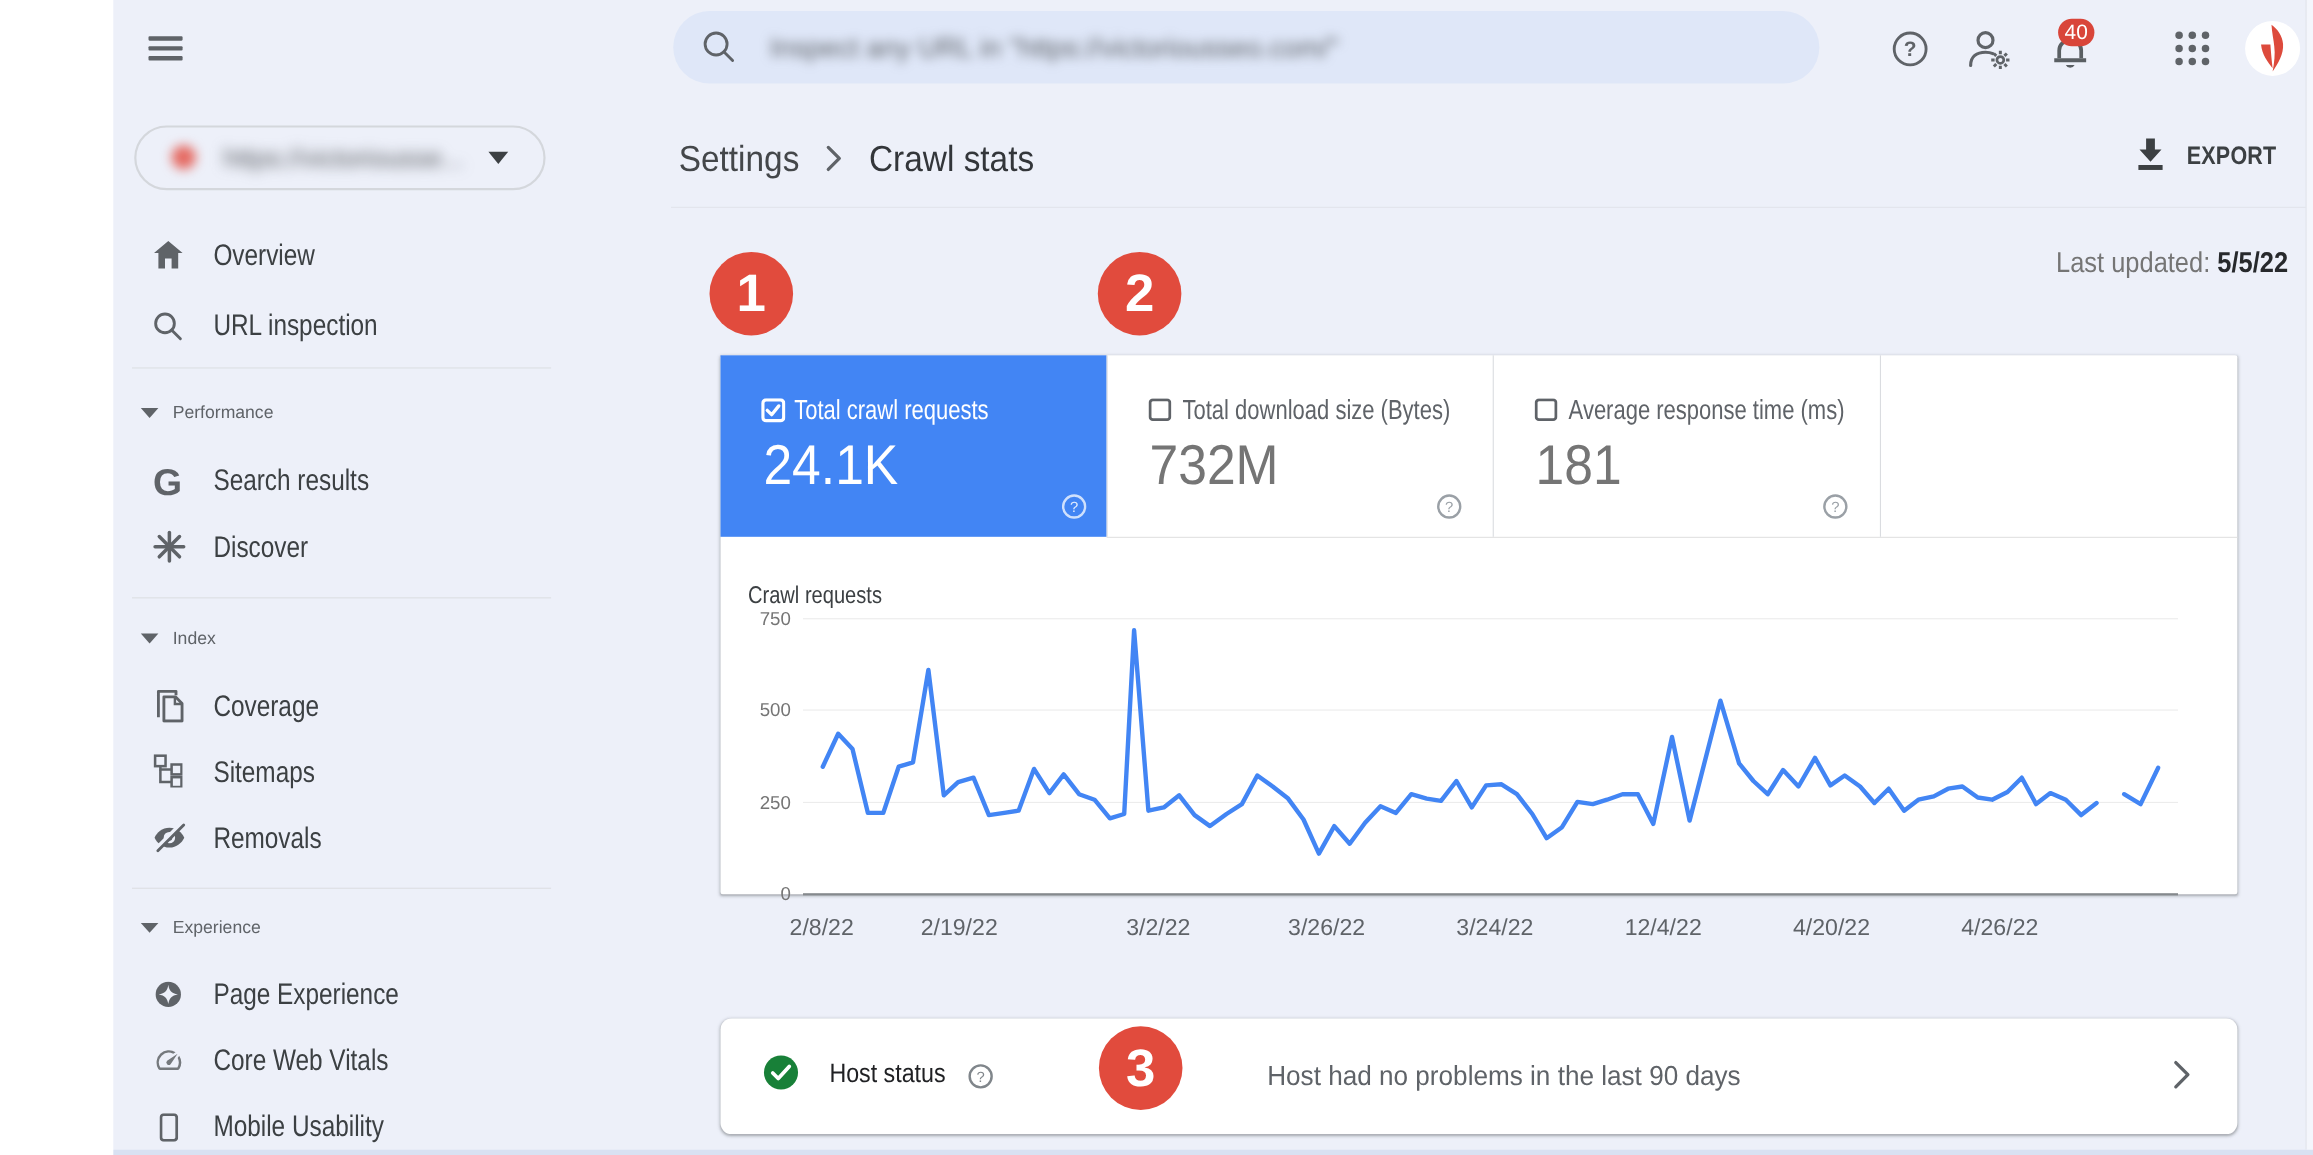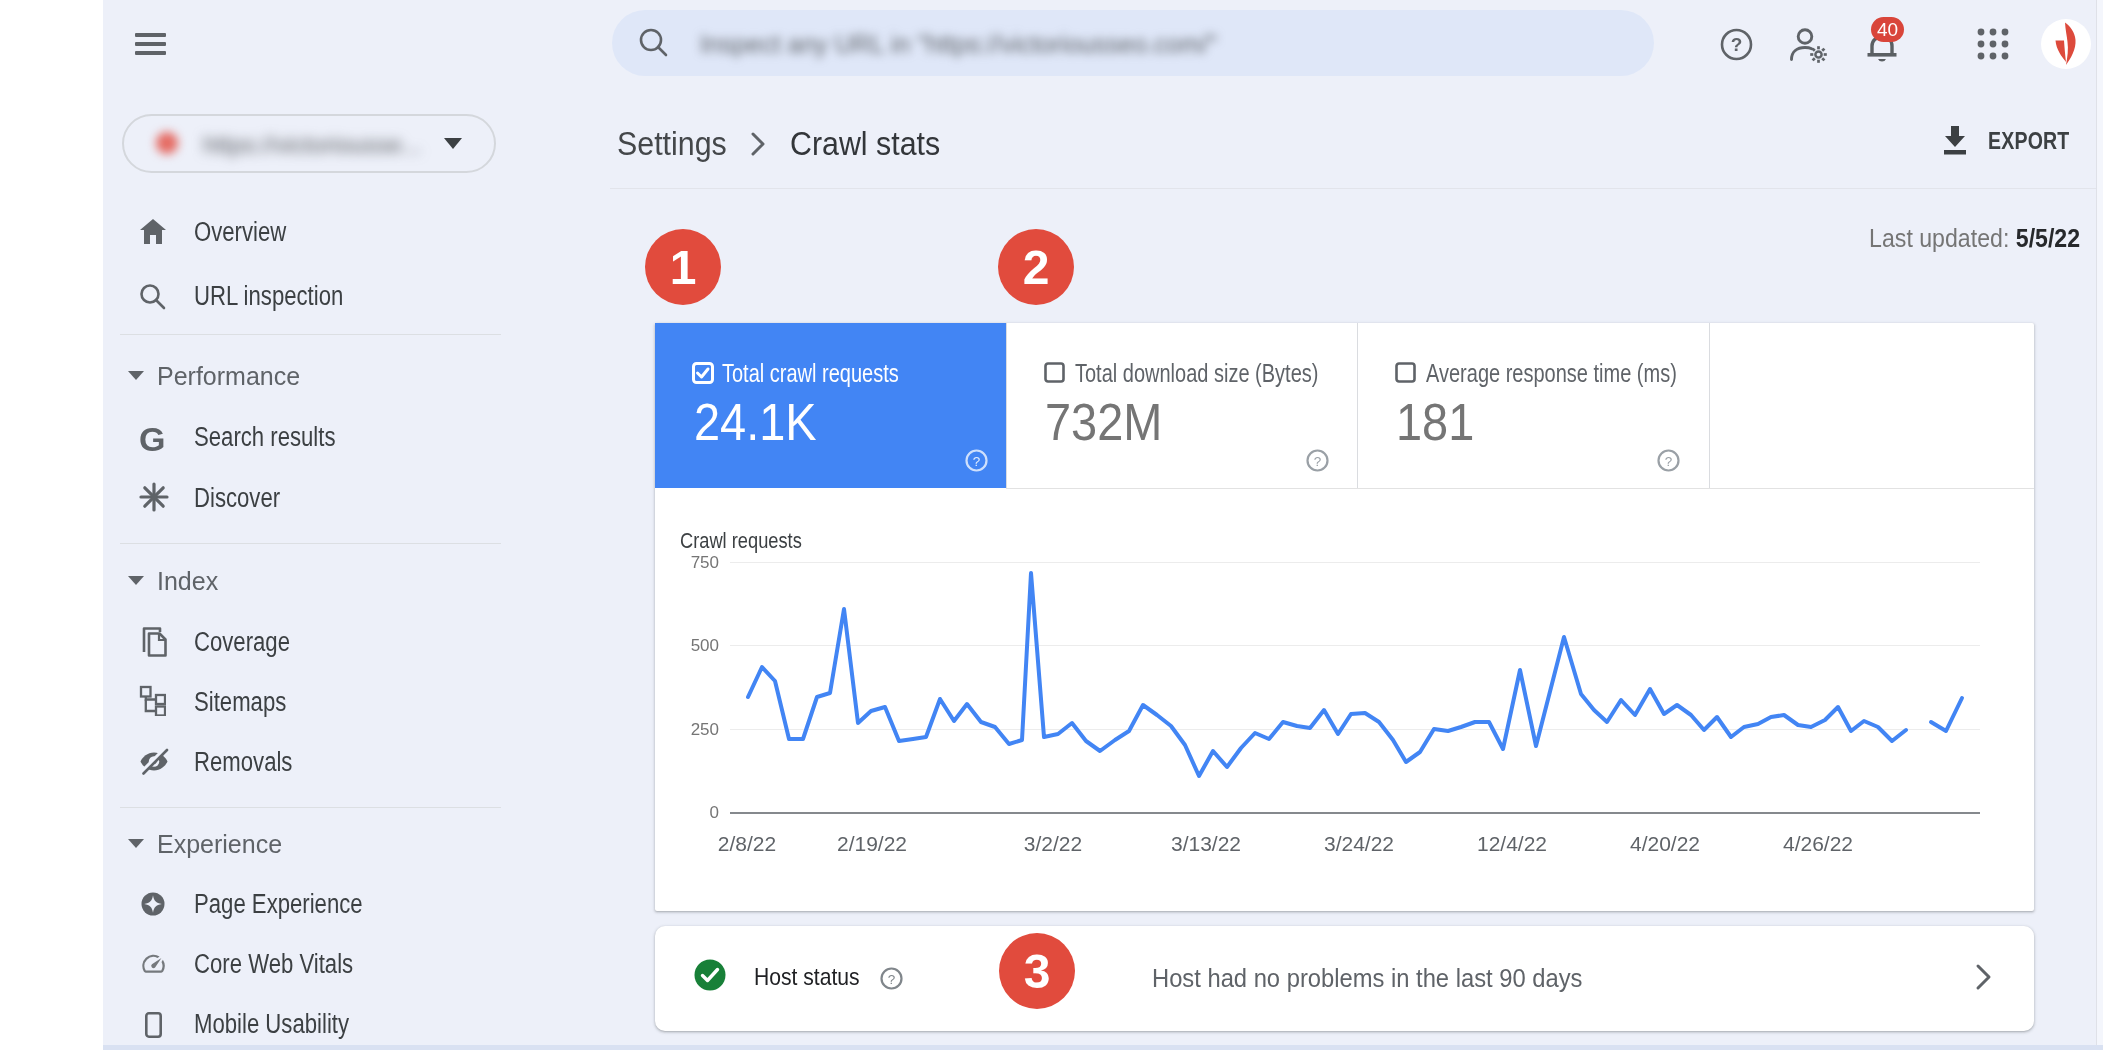--- a/index.html
+++ b/index.html
@@ -13,33 +13,33 @@
 #logo { position:absolute; left:192px; top:30px; font-size:35px; letter-spacing:-0.5px; }
 #logo span.sc { color:#5f6368; }
 #searchpill { position:absolute; left:612px; top:10px; width:1042px; height:66px; border-radius:33px; background:#dfe7f8; }
 #searchtext { position:absolute; left:700px; top:30px; font-size:25px; color:#5f6368; filter:blur(5px); }
 
 #proppill { position:absolute; left:122px; top:114px; width:374px; height:59px; border:2px solid #d4d7dc; border-radius:30px; }
 #propdot { position:absolute; left:156px; top:132px; width:22px; height:22px; border-radius:50%; background:#e56a62; filter:blur(5px); }
 #proptext { position:absolute; left:203px; top:131px; font-size:24px; color:#5a5d62; filter:blur(6px); }
 .caret { width:0; height:0; border-left:9px solid transparent; border-right:9px solid transparent; border-top:11px solid #3c4043; }
 .navitem { position:absolute; left:194px; font-size:27px; color:#3c4043; transform:scaleX(0.82) translateY(-50%); transform-origin:0 0; white-space:nowrap; }
-.navhdr { position:absolute; left:157px; font-size:25px; color:#5f6368; transform:translateY(-50%); }
+.navhdr { position:absolute; left:157px; font-size:16px; color:#5f6368; transform:translateY(-50%); }
 .navdiv { position:absolute; left:120px; width:381px; height:1px; background:#dcdfe3; }
 .hdrtri { position:absolute; left:128px; width:0; height:0; border-left:8px solid transparent; border-right:8px solid transparent; border-top:9px solid #5f6368; }
 .icn { position:absolute; }
 
 #bc-settings { position:absolute; left:617px; top:125px; font-size:33px; color:#44474a; transform:scaleX(0.92); transform-origin:0 0; }
 #bc-crawl { position:absolute; left:790px; top:125px; font-size:33px; font-weight:500; color:#33363a; transform:scaleX(0.92); transform-origin:0 0; }
 #mdiv { position:absolute; left:610px; top:188px; width:1486px; height:1px; background:#e2e4eb; }
 #export { position:absolute; left:1988px; top:128px; font-size:23px; font-weight:700; letter-spacing:0.2px; color:#3c4043; transform:scaleX(0.85); transform-origin:0 0; }
 #lastupd { position:absolute; top:223px; right:23px; font-size:26px; color:#757575; transform:scaleX(0.89); transform-origin:100% 0; white-space:nowrap; }
 #lastupd b { color:#27292c; font-weight:700; }
 .redcircle { position:absolute; width:76px; height:76px; border-radius:50%; background:#e14b3d; color:#fff; font-size:48px; font-weight:700; display:flex; align-items:center; justify-content:center; }
-#panel { position:absolute; left:655px; top:323px; width:1379px; height:588px; background:#fff; border-radius:2px; box-shadow:0 1px 2px rgba(60,64,67,.28), 0 1px 3px 1px rgba(60,64,67,.12); }
+#panel { position:absolute; left:655px; top:323px; width:1379px; height:490px; background:#fff; border-radius:2px; box-shadow:0 1px 2px rgba(60,64,67,.28), 0 1px 3px 1px rgba(60,64,67,.12); }
 #bluecard { position:absolute; left:0; top:0; width:351px; height:165px; background:#4285f4; }
 .cdiv { position:absolute; top:0; width:1px; height:165px; background:#dadce0; }
 #cardbot { position:absolute; left:351px; top:165px; width:1028px; height:1px; background:#e2e2e2; }
 .cardlabel { position:absolute; top:38px; font-size:25px; line-height:25px; white-space:nowrap; transform:scaleX(0.80); transform-origin:0 0; }
 .bignum { position:absolute; font-size:51px; transform:scaleX(0.92); transform-origin:0 0; }
 #charttitle { position:absolute; left:680px; top:528px; font-size:22px; color:#3c4043; transform:scaleX(0.83); transform-origin:0 0; }
 .ylab { position:absolute; width:45px; text-align:right; font-size:17px; color:#757575; transform:translateY(-50%); }
 .xlab { position:absolute; font-size:21px; color:#5f6368; transform:translateX(-50%); top:832px; }
 .grid { position:absolute; left:730px; width:1250px; height:1px; background:#ececec; }
 #hostpanel { position:absolute; left:655px; top:926px; width:1379px; height:105px; background:#fff; border-radius:10px; box-shadow:0 1px 2px rgba(60,64,67,.28), 0 1px 3px 1px rgba(60,64,67,.12); }
@@ -246,21 +246,21 @@
   <div class="ylab" style="left:674px;top:646px">500</div>
   <div class="ylab" style="left:674px;top:730px">250</div>
   <div class="ylab" style="left:674px;top:813px">0</div>
   <div class="grid" style="top:562px"></div>
   <div class="grid" style="top:645px"></div>
   <div class="grid" style="top:729px"></div>
   <div class="grid" style="top:812px;background:#85898d;height:1.6px;"></div>
   <div class="xlab" style="left:747px">2/8/22</div>
   <div class="xlab" style="left:872px">2/19/22</div>
   <div class="xlab" style="left:1053px">3/2/22</div>
-  <div class="xlab" style="left:1206px">3/13/22</div>
+  <div class="xlab" style="left:1206px">3/26/22</div>
   <div class="xlab" style="left:1359px">3/24/22</div>
   <div class="xlab" style="left:1512px">12/4/22</div>
   <div class="xlab" style="left:1665px">4/20/22</div>
   <div class="xlab" style="left:1818px">4/26/22</div>
   <svg class="abs" style="left:655px;top:323px" width="1379" height="568" viewBox="0 0 1379 568">
     <polyline fill="none" stroke="#4285f4" stroke-width="4" stroke-linejoin="round" stroke-linecap="round" points="93,374 107,344 120,358 134,416 148,416 162,374 175,370 189,286 203,400 216,388 230,384 244,418 258,416 271,414 285,376 299,398 312,381 326,399 340,404 354,421 367,417 376,250 389,414 403,411 417,400 431,418 445,428 460,417 474,408 488,382 502,392 516,403 530,422 544,453 558,428 572,444 586,425 600,410 614,416 628,399 642,403 655,405 669,387 683,411 696,391 710,390 724,399 738,417 751,439 765,429 779,406 793,408 806,404 820,399 834,399 848,426 865,347 881,423 909,314 926,371 939,387 952,399 966,377 980,392 995,366 1009,391 1022,382 1036,392 1049,407 1062,394 1076,414 1089,404 1103,401 1116,394 1129,392 1143,402 1156,404 1170,397 1183,384 1196,408 1209,398 1223,404 1237,418 1251,407"></polyline>
     <polyline fill="none" stroke="#4285f4" stroke-width="4" stroke-linejoin="round" stroke-linecap="round" points="1276,399 1291,408 1307,375"></polyline>
   </svg>
 
   <div id="hostpanel"></div>

